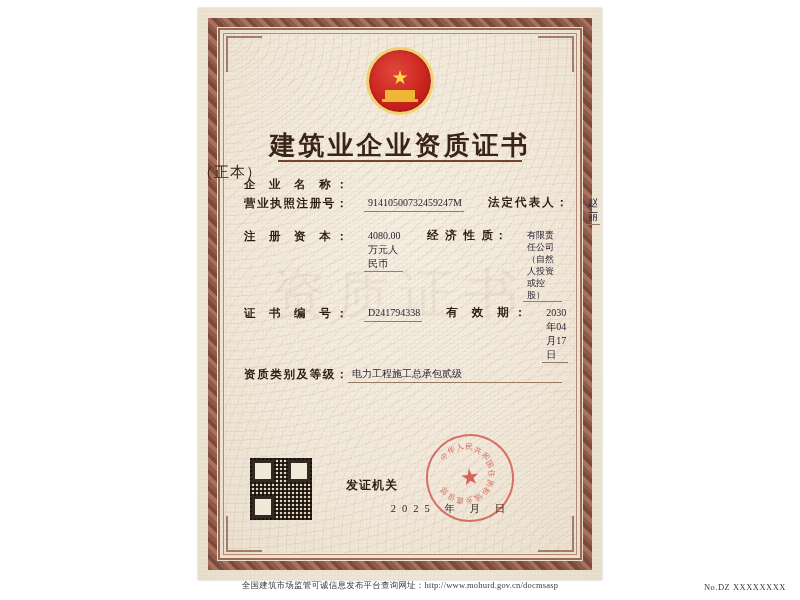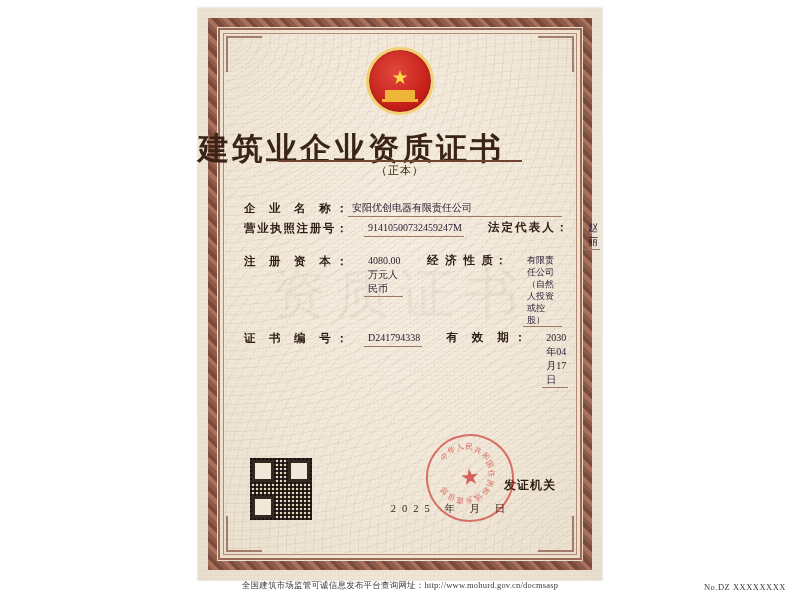--- a/index.html
+++ b/index.html
@@ -68,34 +68,34 @@
     position:absolute;left:50%;bottom:10px;transform:translateX(-50%);
     width:36px;height:3px;background:#f2c53a;opacity:.9;
   }
   .emblem .ears{
     position:absolute;inset:-3px;border-radius:50%;
     border:3px solid rgba(242,197,58,.65);
   }
 
   
   .title{
-    position:absolute;left:0;right:0;top:120px;
-    font-size:31px;letter-spacing:3px;color:#3a2418;font-weight:bold;
+    position:absolute;left:0;right:0;top:120px;text-align:center;
+    font-size:26px;letter-spacing:3px;color:#3a2418;font-weight:bold;
     font-family:"Liberation Serif",serif;
   }
   .title-underline{
     position:absolute;left:80px;right:80px;top:152px;height:2px;background:#6f452f;
   }
   .subtitle{
-    position:absolute;left:0;right:0;top:155px;text-align:center;
-    font-size:11px;color:#3a2418;letter-spacing:1px;
-  }
-
-  
-  .fields{position:absolute;left:46px;right:40px;top:192px;}
+    position:absolute;left:0;right:0;top:155px;
+    font-size:15px;color:#3a2418;letter-spacing:1px;
+  }
+
+  
+  .fields{position:absolute;left:46px;right:40px;top:168px;}
   .row{display:flex;align-items:flex-start;margin-bottom:3px;min-height:16px;}
   .lbl{
     width:104px;flex:0 0 104px;text-align:justify;text-align-last:justify;
     font-size:11.5px;color:#2d1c12;font-weight:bold;letter-spacing:.5px;
     padding-top:1px;
   }
   .val{
     flex:1;font-size:10px;color:#2b2033;
     border-bottom:1px solid #9a7a63;
     min-height:15px;line-height:14px;padding:1px 2px 0 4px;
@@ -117,21 +117,21 @@
       repeating-linear-gradient(90deg,#241a12 0 2px,#f2e9da 2px 4px);
     background-blend-mode:multiply;
     opacity:.92;
   }
   .qr .fp{position:absolute;width:16px;height:16px;border:3px solid #241a12;background:#f2e9da;}
   .qr .fp.a{left:2px;top:2px;}
   .qr .fp.b{right:2px;top:2px;}
   .qr .fp.c{left:2px;bottom:2px;}
 
   .issuer{
-    position:absolute;right:46px;bottom:86px;width:210px;text-align:right;
+    position:absolute;right:46px;bottom:86px;width:210px;text-align:left;
     font-size:12px;color:#2d1c12;font-weight:bold;letter-spacing:1px;
   }
   .issue-date{
     position:absolute;right:46px;bottom:64px;width:210px;text-align:center;
     font-size:10.5px;color:#2d1c12;letter-spacing:6px;
   }
   .ministry{
     position:absolute;left:0;right:0;bottom:38px;text-align:center;
     font-size:11px;color:#2d1c12;letter-spacing:1px;
   }
@@ -197,21 +197,20 @@
     </div>
 
     <div class="title">建筑业企业资质证书</div>
     <div class="title-underline"></div>
     <div class="subtitle">（正本）</div>
 
     <div class="fields">
 
       <div class="row">
         <div class="lbl">企 业 名 称：</div>
-        <div class="val">安阳优创电器有限责任公司</div>
       </div>
 
 
       <div class="row split">
         <div class="lbl">营业执照注册号：</div>
         <div class="val small">91410500732459247M</div>
         <div class="lbl2">法定代表人：</div>
         <div class="val small">赵丽</div>
       </div>
 
@@ -222,20 +221,24 @@
         <div class="val small two-line">有限责任公司（自然人投资或控股）</div>
       </div>
 
       <div class="row split">
         <div class="lbl">证 书 编 号：</div>
         <div class="val small">D241794338</div>
         <div class="lbl2">有 效 期：</div>
         <div class="val small">2030年04月17日</div>
       </div>
 
+      <div class="row">
+        <div class="lbl">资质类别及等级：</div>
+        <div class="val">电力工程施工总承包贰级</div>
+      </div>
 
     </div>
 
     <div class="qr">
       <div class="fp a"></div>
       <div class="fp b"></div>
       <div class="fp c"></div>
     </div>
 
     <div class="issuer">发证机关</div>

